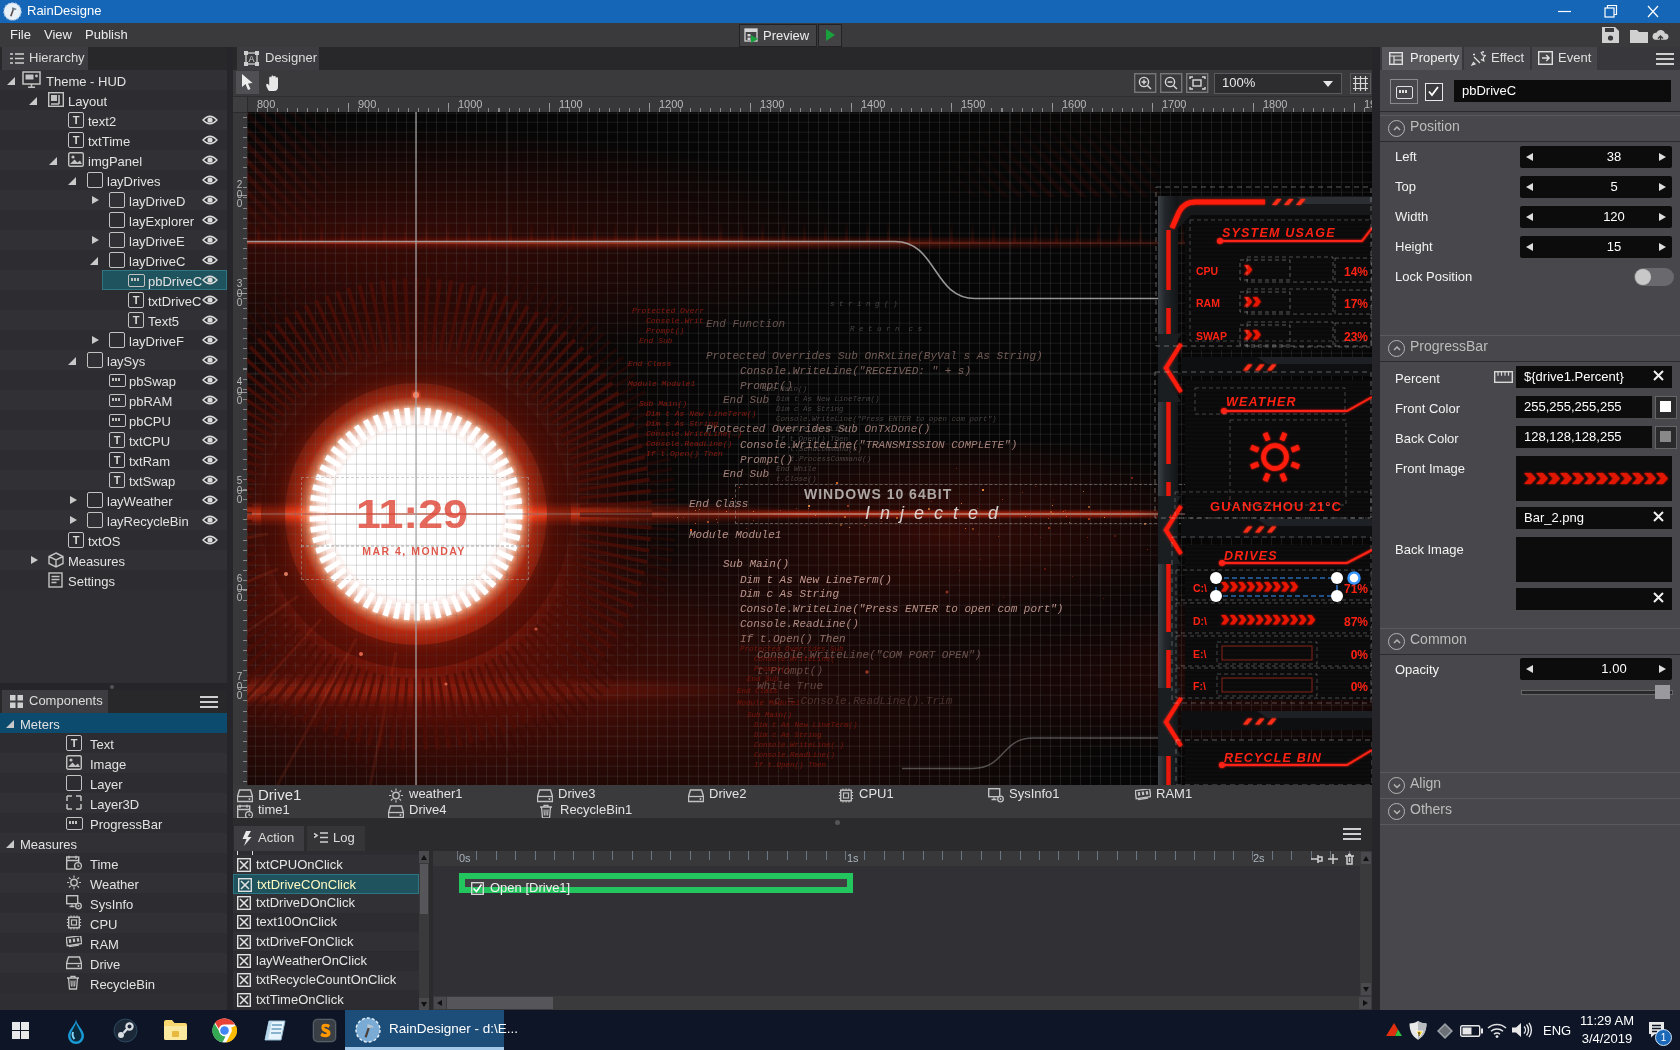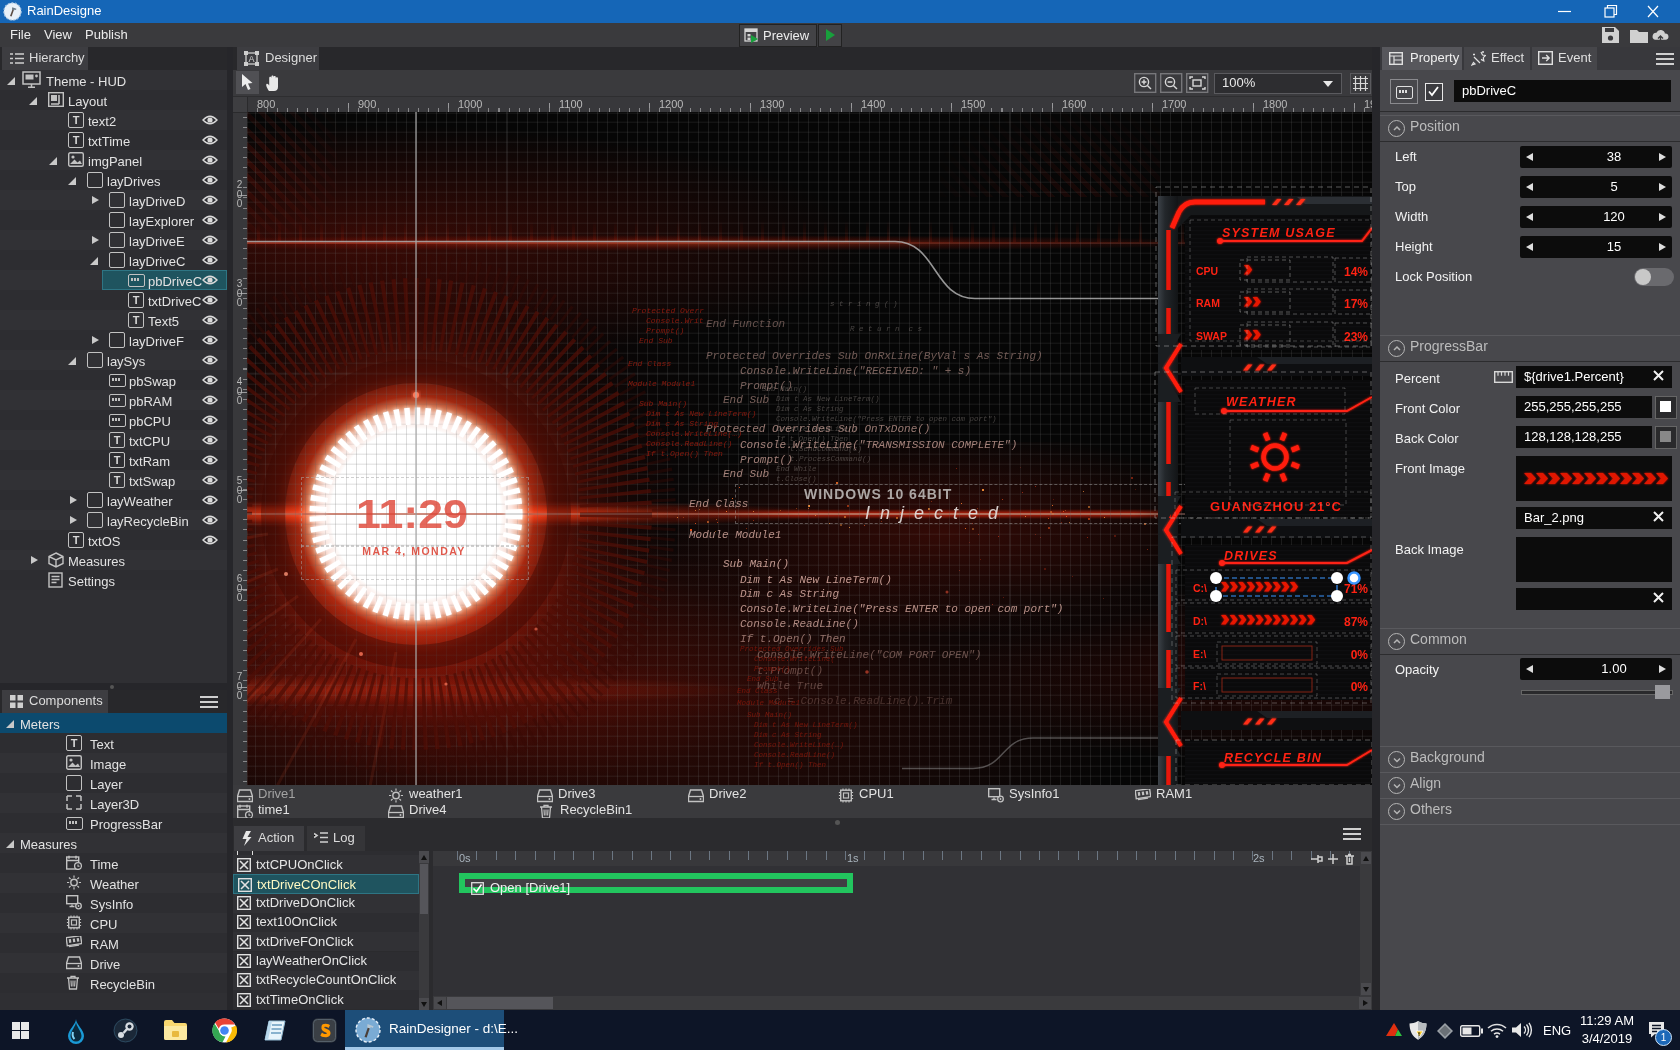--- a/index.html
+++ b/index.html
@@ -942,21 +942,21 @@
 </svg>
 </div>
 
   <div class="abs" id="meterbar" style="left:0;top:738px;width:1139px;height:33px;background:#3a3a3d;">
 <div class="abs" style="left:4px;top:1px;width:150px;height:16px;">
         <svg class="abs" style="left:0px;top:3px" width="16" height="14" viewBox="0 0 16 14">
           <path d="M2.5 1 h11 l2 6.5 v5 h-15 v-5 Z" fill="none" stroke="#c2c2c2" stroke-width="1.4"></path>
           <path d="M0.8 7.5 h14.4" stroke="#c2c2c2" stroke-width="1.3"></path>
           <circle cx="12.5" cy="10" r="1" fill="#c2c2c2"></circle>
         </svg>
-        <div class="abs" style="left:21px;top:0px;color:#a3a3a3;font-size:13px;">Drive1</div>
+        <div class="abs" style="left:21px;top:0px;color:#e5e5e5;font-size:15px;">Drive1</div>
       </div>
 <div class="abs" style="left:155px;top:1px;width:150px;height:16px;">
         <svg class="abs" style="left:0px;top:2px" width="16" height="15" viewBox="0 0 16 15">
           <circle cx="8" cy="7.5" r="3.2" fill="none" stroke="#c2c2c2" stroke-width="1.4"></circle>
           <g stroke="#c2c2c2" stroke-width="1.2">
             <path d="M8 0.5 v2.2 M8 12.3 v2.2 M1 7.5 h2.2 M12.8 7.5 h2.2 M3 2.5 l1.6 1.6 M11.4 10.9 l1.6 1.6 M13 2.5 l-1.6 1.6 M4.6 10.9 l-1.6 1.6"></path>
           </g>
         </svg>
         <div class="abs" style="left:21px;top:0px;color:#e2e2e2;font-size:13px;">weather1</div>
       </div>
@@ -1320,28 +1320,20 @@
       <div class="t">Common</div>
     </div>
 <div class="plabel" style="left:15px;top:615px;">Opacity</div>
 <div class="spin" style="left:140px;top:611px;width:152px;">
       <div class="al"></div>
       <div class="v">1.00</div>
       <div class="ar"></div>
     </div>
 <div class="abs" style="left:141px;top:643px;width:150px;height:3px;background:#2a2a2c;border:1px solid #666;"></div>
 <div class="abs" style="left:275px;top:638px;width:15px;height:14px;background:#9a9a9e;"></div>
-<div class="sechead" style="top:699px;">
-      <div class="chev">
-        <svg width="12" height="12" viewBox="0 0 12 12">
-          <path d="M3 4.5 L6 7.5 L9 4.5" fill="none" stroke="#b5b5b5" stroke-width="1.5"></path>
-        </svg>
-      </div>
-      <div class="t">Background</div>
-    </div>
 <div class="sechead" style="top:725px;">
       <div class="chev">
         <svg width="12" height="12" viewBox="0 0 12 12">
           <path d="M3 4.5 L6 7.5 L9 4.5" fill="none" stroke="#b5b5b5" stroke-width="1.5"></path>
         </svg>
       </div>
       <div class="t">Align</div>
     </div>
 <div class="sechead" style="top:751px;">
       <div class="chev">

